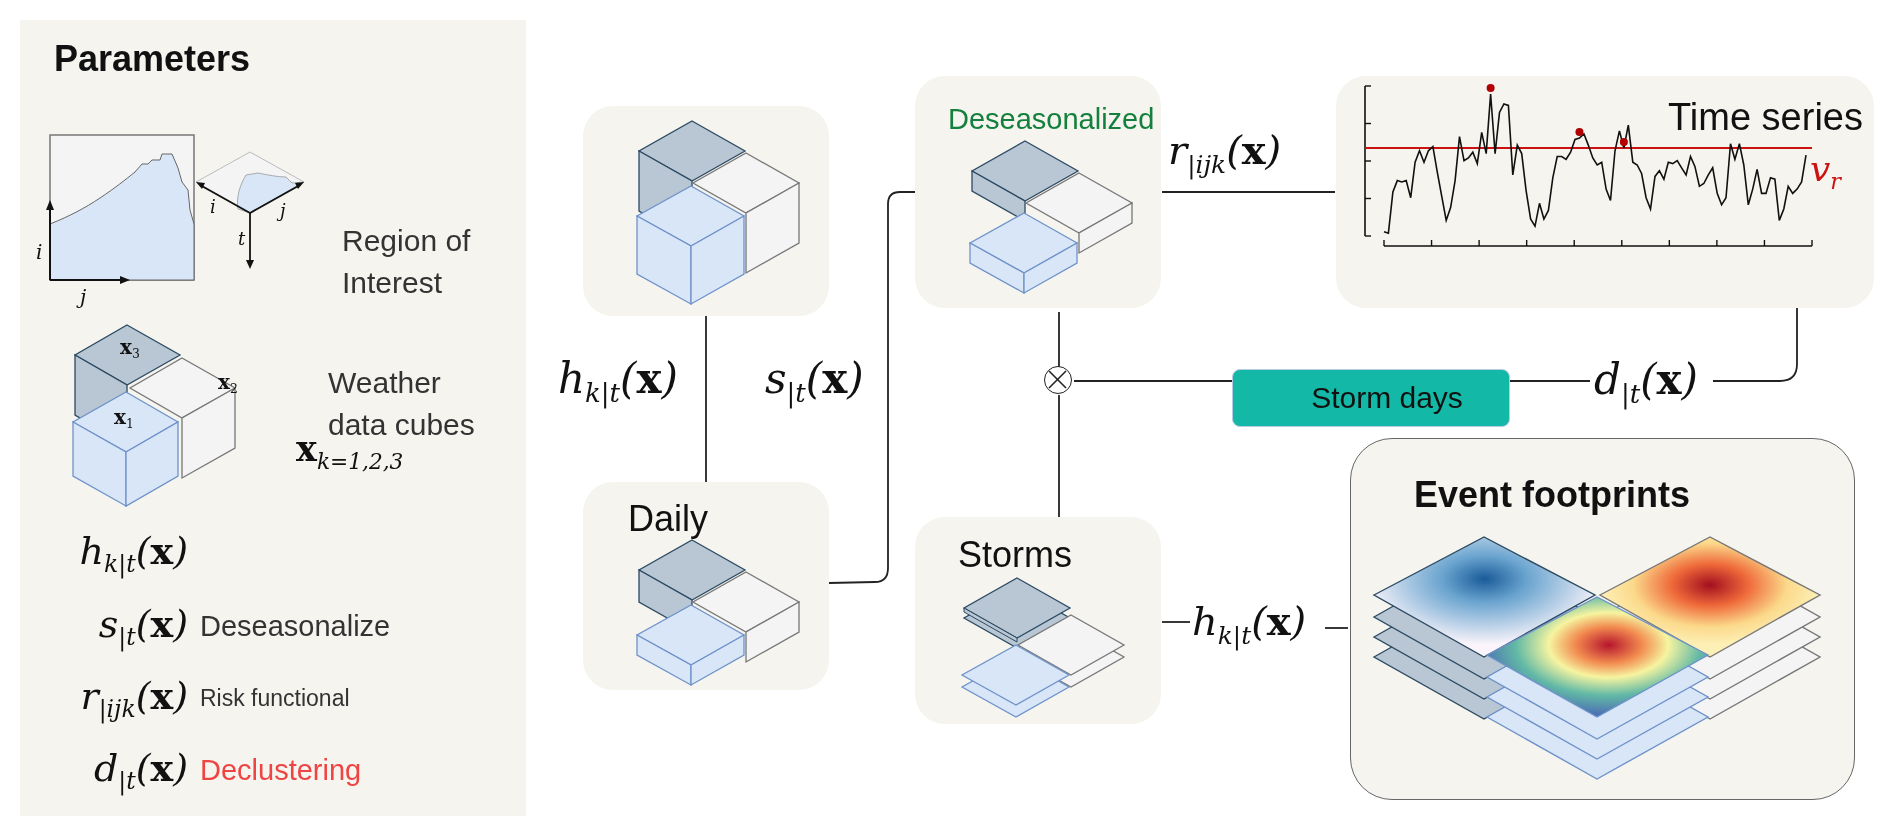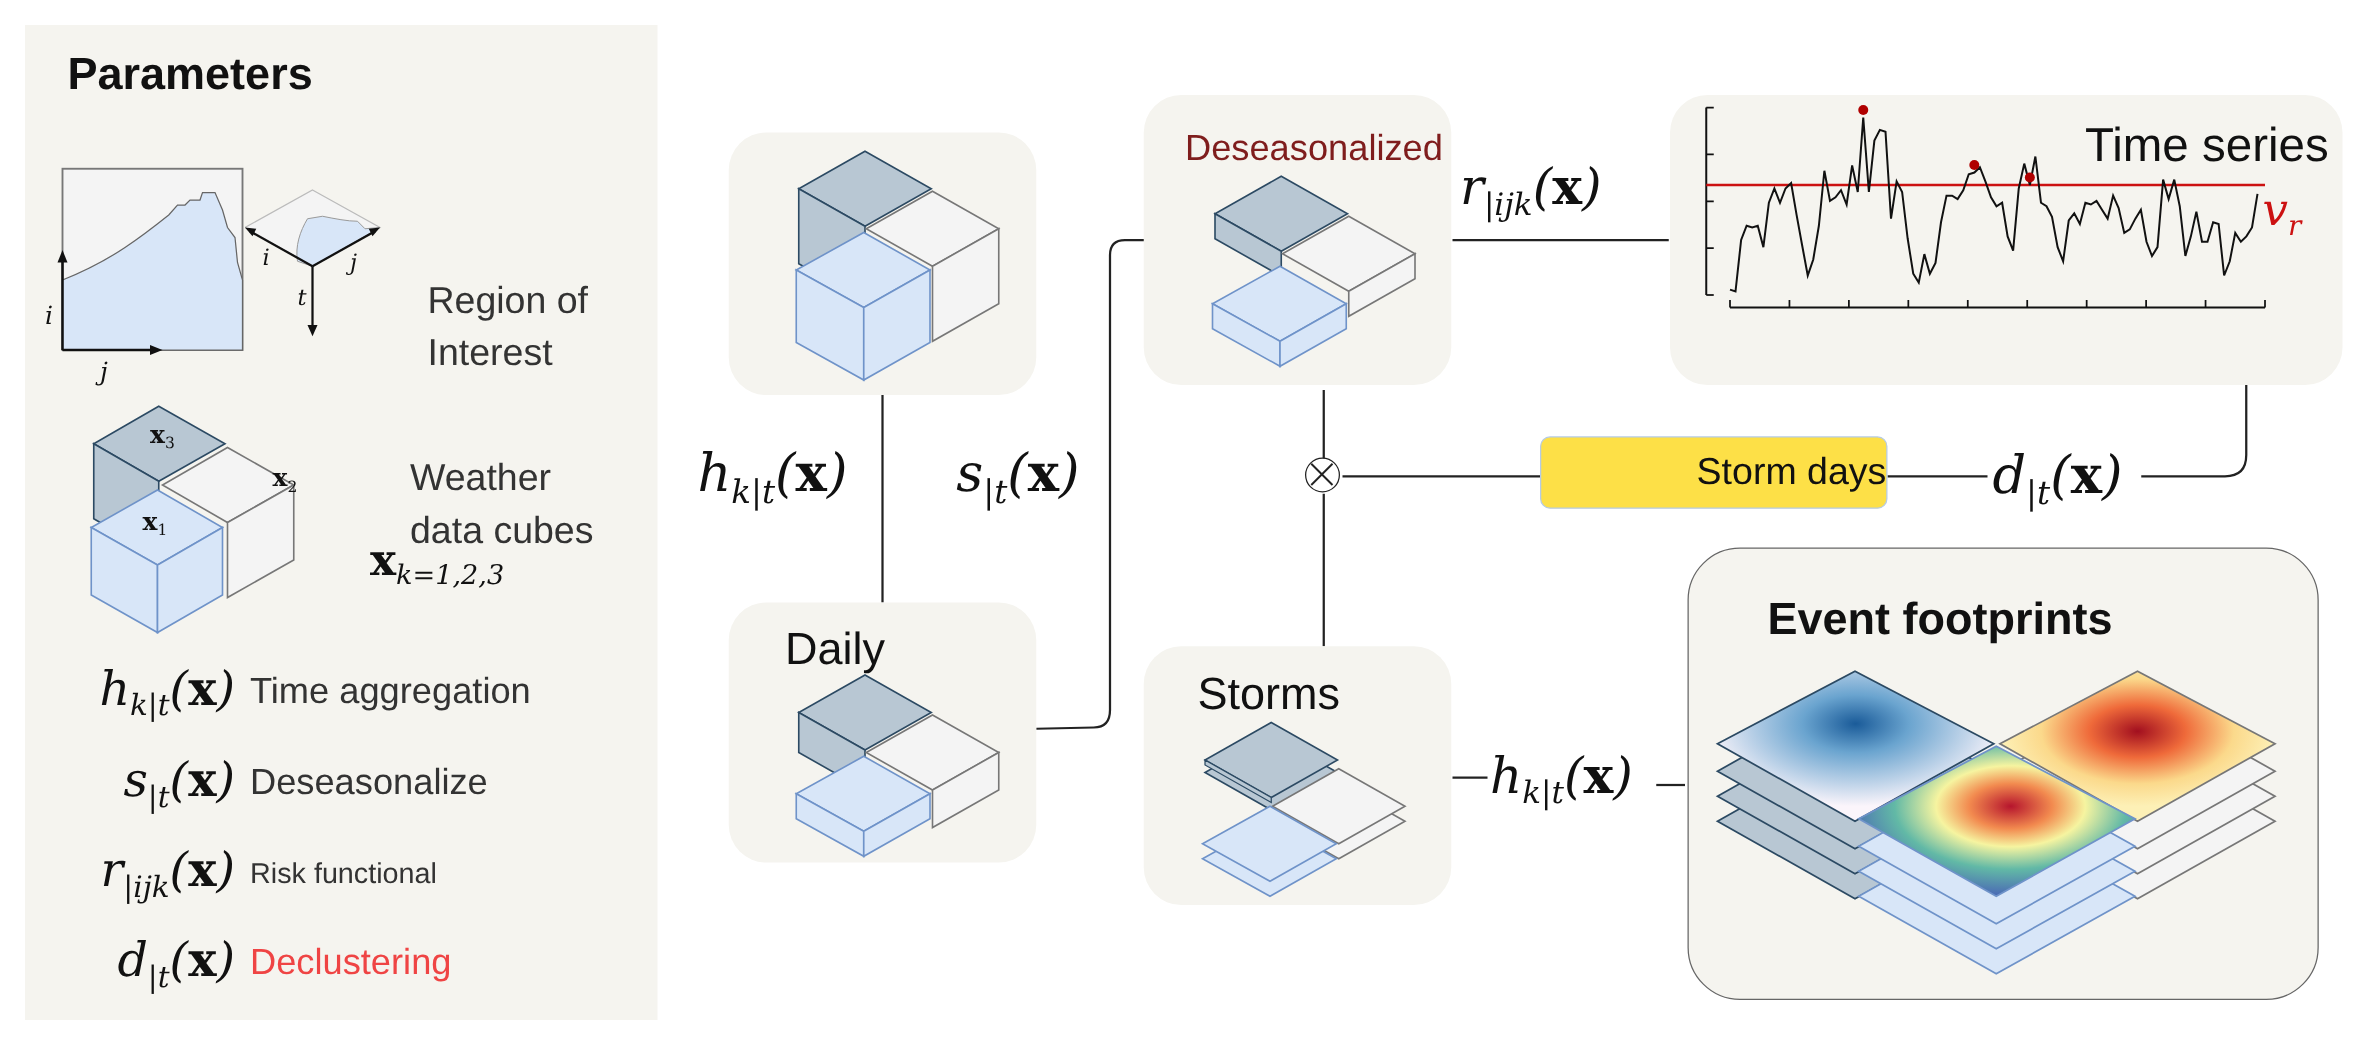--- a/index.html
+++ b/index.html
@@ -68,21 +68,20 @@
 <div class="abs math" style="left:114px;top:405px;font-size:20px;"><b>x</b><sub style="font-style:normal;">1</sub></div>
 
 <div class="abs txt" style="left:296px;top:362px;font-size:30px;line-height:42px;color:#333;">
   <div>Weather</div>
   <div>data cubes</div>
 </div>
 <div class="abs math" style="left:296px;top:428px;font-size:35px;"><b>x</b><sub>k=1,2,3</sub></div>
 
 <div class="abs" style="left:50px;top:528px;height:50px;display:flex;align-items:center;">
   <span class="math" style="font-size:38px;width:138px;text-align:right;"><span>h</span><sub>k|t</sub>(<b>x</b>)</span>
-  <span class="txt" style="font-size:29px;margin-left:12px;color:#333;">Time aggregation</span>
 </div>
 <div class="abs" style="left:50px;top:601px;height:50px;display:flex;align-items:center;">
   <span class="math" style="font-size:38px;width:138px;text-align:right;"><span>s</span><sub>|t</sub>(<b>x</b>)</span>
   <span class="txt" style="font-size:29px;margin-left:12px;color:#333;text-align:center;">Deseasonalize</span>
 </div>
 <div class="abs" style="left:50px;top:673px;height:50px;display:flex;align-items:center;">
   <span class="math" style="font-size:38px;width:138px;text-align:right;"><span>r</span><sub>|ijk</sub>(<b>x</b>)</span>
   <span class="txt" style="font-size:23px;margin-left:12px;color:#333;">Risk functional</span>
 </div>
 <div class="abs" style="left:50px;top:745px;height:50px;display:flex;align-items:center;">
@@ -129,21 +128,21 @@
   <polygon points="57,3 110,33 57,63 4,33" fill="#b8c7d3" stroke="#2c4a63" stroke-width="1.3"></polygon>
   <polygon points="4,33 57,63 57,95 4,65" fill="#b8c7d3" stroke="#2c4a63" stroke-width="1.3"></polygon>
   <polygon points="111,35 164,65 111,95 58,65" fill="#f4f4f4" stroke="#777" stroke-width="1.3"></polygon>
   <polygon points="164,65 164,95 111,125 111,95" fill="#f4f4f4" stroke="#777" stroke-width="1.3"></polygon>
   <polygon points="56,68 109,98 56,128 2,98" fill="#d8e6f8" stroke="#6f93c9" stroke-width="1.3"></polygon>
   <polygon points="2,98 56,128 56,148 2,118" fill="#d8e6f8" stroke="#6f93c9" stroke-width="1.3"></polygon>
   <polygon points="56,128 109,98 109,118 56,148" fill="#d8e6f8" stroke="#6f93c9" stroke-width="1.3"></polygon>
 </svg>
 
 <div class="box" style="left:915px;top:76px;width:246px;height:232px;"></div>
-<div class="abs txt" style="left:916px;top:103px;font-size:29px;color:#7f1d1d;">Deseasonalized</div>
+<div class="abs txt" style="left:916px;top:103px;font-size:29px;color:#15803d;">Deseasonalized</div>
 <svg class="abs" style="left:968px;top:138px;" width="175" height="160" viewBox="0 0 175 160">
   <polygon points="57,3 110,33 57,63 4,33" fill="#b8c7d3" stroke="#2c4a63" stroke-width="1.3"></polygon>
   <polygon points="4,33 57,63 57,83 4,53" fill="#b8c7d3" stroke="#2c4a63" stroke-width="1.3"></polygon>
   <polygon points="111,35 164,65 111,95 58,65" fill="#f4f4f4" stroke="#777" stroke-width="1.3"></polygon>
   <polygon points="164,65 164,85 111,115 111,95" fill="#f4f4f4" stroke="#777" stroke-width="1.3"></polygon>
   <polygon points="56,75 109,105 56,135 2,105" fill="#d8e6f8" stroke="#6f93c9" stroke-width="1.3"></polygon>
   <polygon points="2,105 56,135 56,155 2,125" fill="#d8e6f8" stroke="#6f93c9" stroke-width="1.3"></polygon>
   <polygon points="56,135 109,105 109,125 56,155" fill="#d8e6f8" stroke="#6f93c9" stroke-width="1.3"></polygon>
 </svg>
 
@@ -158,21 +157,21 @@
   <polygon points="56,82 109,112 56,142 2,112" fill="#d8e6f8" stroke="#6f93c9" stroke-width="1.3"></polygon>
   <polygon points="56,70 109,100 56,130 2,100" fill="#d8e6f8" stroke="#6f93c9" stroke-width="1.3"></polygon>
 </svg>
 
 <div class="abs math" style="left:558px;top:354px;font-size:42px;"><span>h</span><sub>k|t</sub>(<b>x</b>)</div>
 <div class="abs math" style="left:765px;top:354px;font-size:42px;"><span>s</span><sub>|t</sub>(<b>x</b>)</div>
 <div class="abs math" style="left:1168px;top:126px;font-size:40px;"><span>r</span><sub>|ijk</sub>(<b>x</b>)</div>
 <div class="abs math" style="left:1594px;top:355px;font-size:42px;"><span>d</span><sub>|t</sub>(<b>x</b>)</div>
 <div class="abs math" style="left:1192px;top:597px;font-size:40px;"><span>h</span><sub>k|t</sub>(<b>x</b>)</div>
 
-<div class="abs" style="left:1232px;top:349px;width:278px;height:58px;background:#fde047;border:1.5px solid #b6cbe5;border-radius:8px;box-sizing:border-box;display:flex;align-items:center;justify-content:flex-end;">
+<div class="abs" style="left:1232px;top:369px;width:278px;height:58px;background:#14b8a6;border:1.5px solid #b6cbe5;border-radius:8px;box-sizing:border-box;display:flex;align-items:center;justify-content:center;">
   <span class="txt" style="font-size:30px;color:#111;">Storm days</span>
 </div>
 
 <div class="box" style="left:1336px;top:76px;width:538px;height:232px;"></div>
 <div class="abs txt" style="left:1636px;top:96px;font-size:38px;color:#111;">Time series</div>
 <svg class="abs" id="ts-svg" style="left:1336px;top:76px;" width="538" height="232" viewBox="0 0 538 232">
   <g id="ts-axes">
       <line x1="29" y1="10" x2="29" y2="160" stroke="#111" stroke-width="1.6"></line>
       <line x1="48" y1="170" x2="476" y2="170" stroke="#111" stroke-width="1.6"></line>
       <line x1="29" y1="10" x2="35" y2="10" stroke="#111" stroke-width="1.4"></line>

